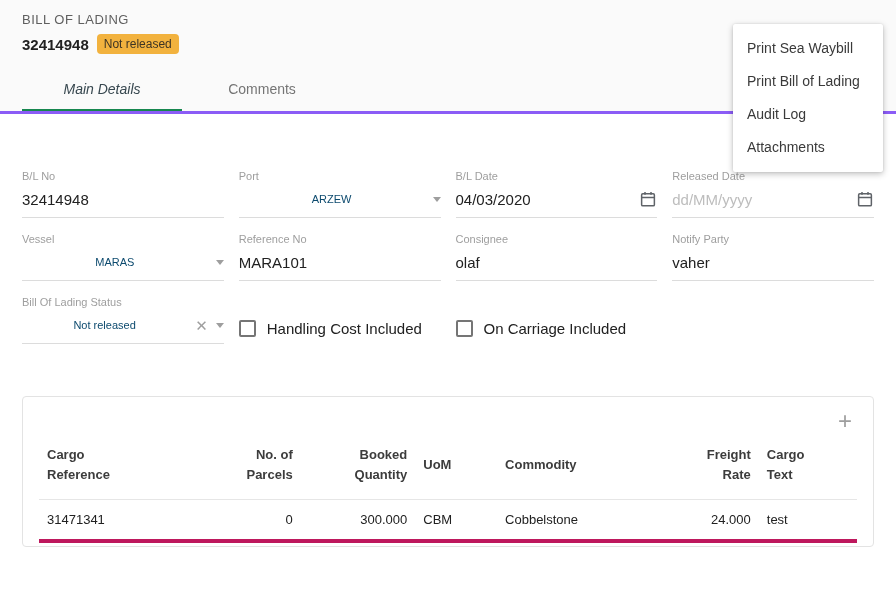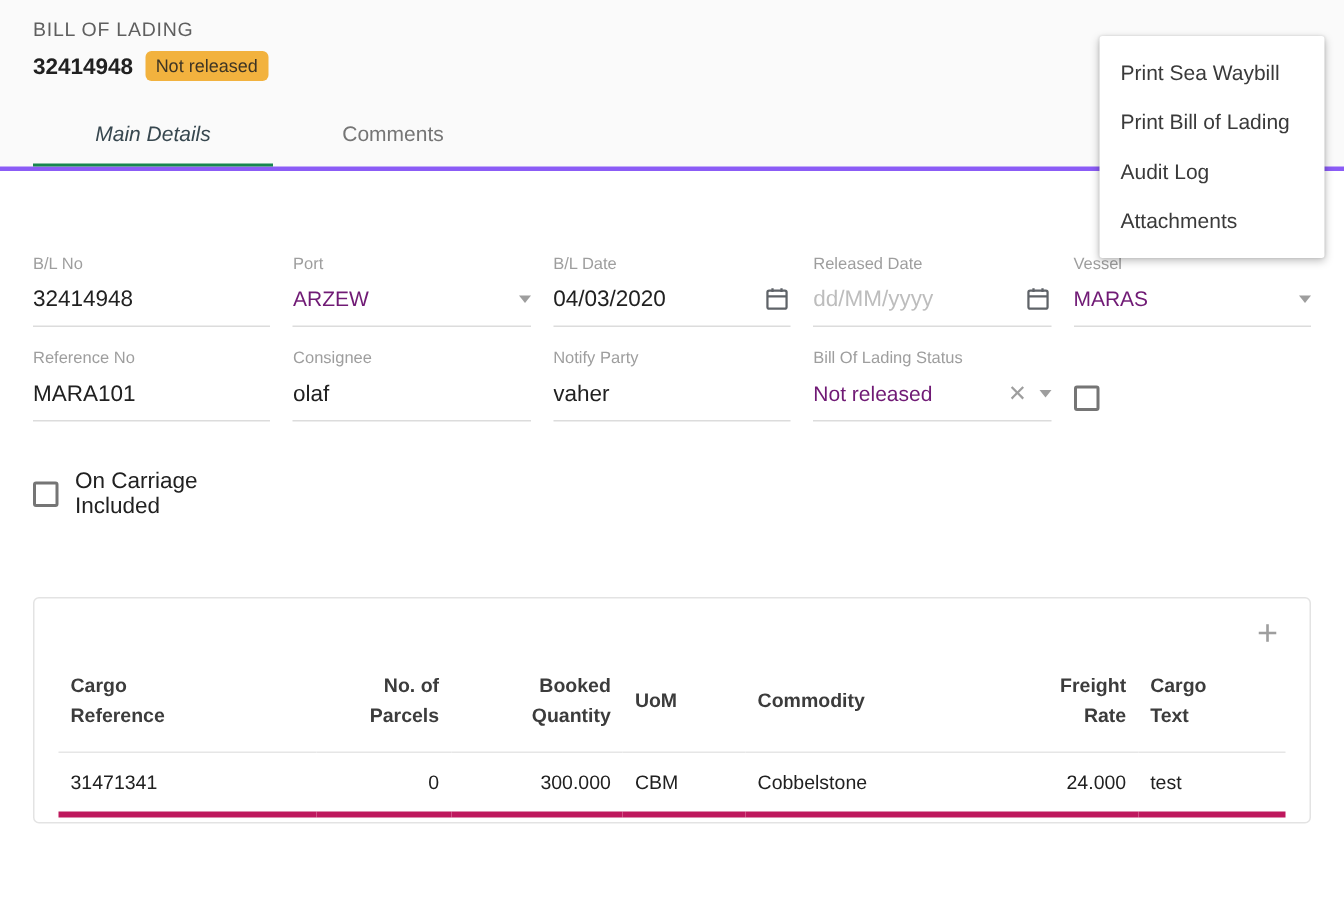--- a/index.html
+++ b/index.html
@@ -35,34 +35,34 @@
   .menu-card{
     position:absolute;top:24px;right:13px;width:150px;background:#fff;z-index:20;
     box-shadow:0 2px 6px rgba(0,0,0,.25),0 0 2px rgba(0,0,0,.12);
     padding:8px 0;border-radius:2px;
   }
   .menu-item{padding:8px 14px;font-size:14px;color:#3a3a3a;cursor:pointer;line-height:17px;}
 
   
   .content{padding:0 22px;}
   .form-grid{
-    margin-top:56px;display:grid;grid-template-columns:repeat(5,1fr);
+    margin-top:56px;display:grid;grid-template-columns:repeat(4,1fr);
     column-gap:16px;row-gap:26px;gap:15px;
   }
   .field label{display:block;font-size:11px;color:#9e9e9e;margin-bottom:8px;}
   .control{
     display:flex;align-items:center;border-bottom:1px solid #dcdcdc;
     padding-bottom:9px;min-height:28px;
   }
   .control input{
     border:none;outline:none;background:transparent;font-family:inherit;
     font-size:15px;color:#212121;width:100%;padding:0;
   }
   .control input::placeholder{color:#bdbdbd;}
-  .control .value-text{font-size:14px;color:#701a75;flex:1;}
+  .control .value-text{font-size:11px;color:#0c4a6e;flex:1;text-align:center;}
   .caret{
     width:0;height:0;border-left:4px solid transparent;border-right:4px solid transparent;
     border-top:5px solid #9e9e9e;margin-left:8px;flex:none;
   }
   .clear-x{color:#9e9e9e;font-size:15px;margin-left:8px;flex:none;cursor:pointer;line-height:1;}
   .cal-icon{flex:none;margin-left:8px;cursor:pointer;display:flex;}
   .checkbox-field{display:flex;align-items:center;margin-top:16px;cursor:pointer;}
   .checkbox-box{
     width:17px;height:17px;border:2px solid #757575;border-radius:2px;
     margin-right:11px;flex:none;background:#fff;
@@ -196,20 +196,21 @@
         <label>Bill Of Lading Status</label>
         <div class="control">
           <span class="value-text">Not released</span>
           <span class="clear-x">✕</span>
           <span class="caret"></span>
         </div>
       </div>
 
       <div class="checkbox-field">
         <span class="checkbox-box"></span>
+        <span class="checkbox-label">Handling Cost Included</span>
       </div>
 
       <div class="checkbox-field">
         <span class="checkbox-box"></span>
         <span class="checkbox-label">On Carriage Included</span>
       </div>
 
       <div></div>
     </div>
 

